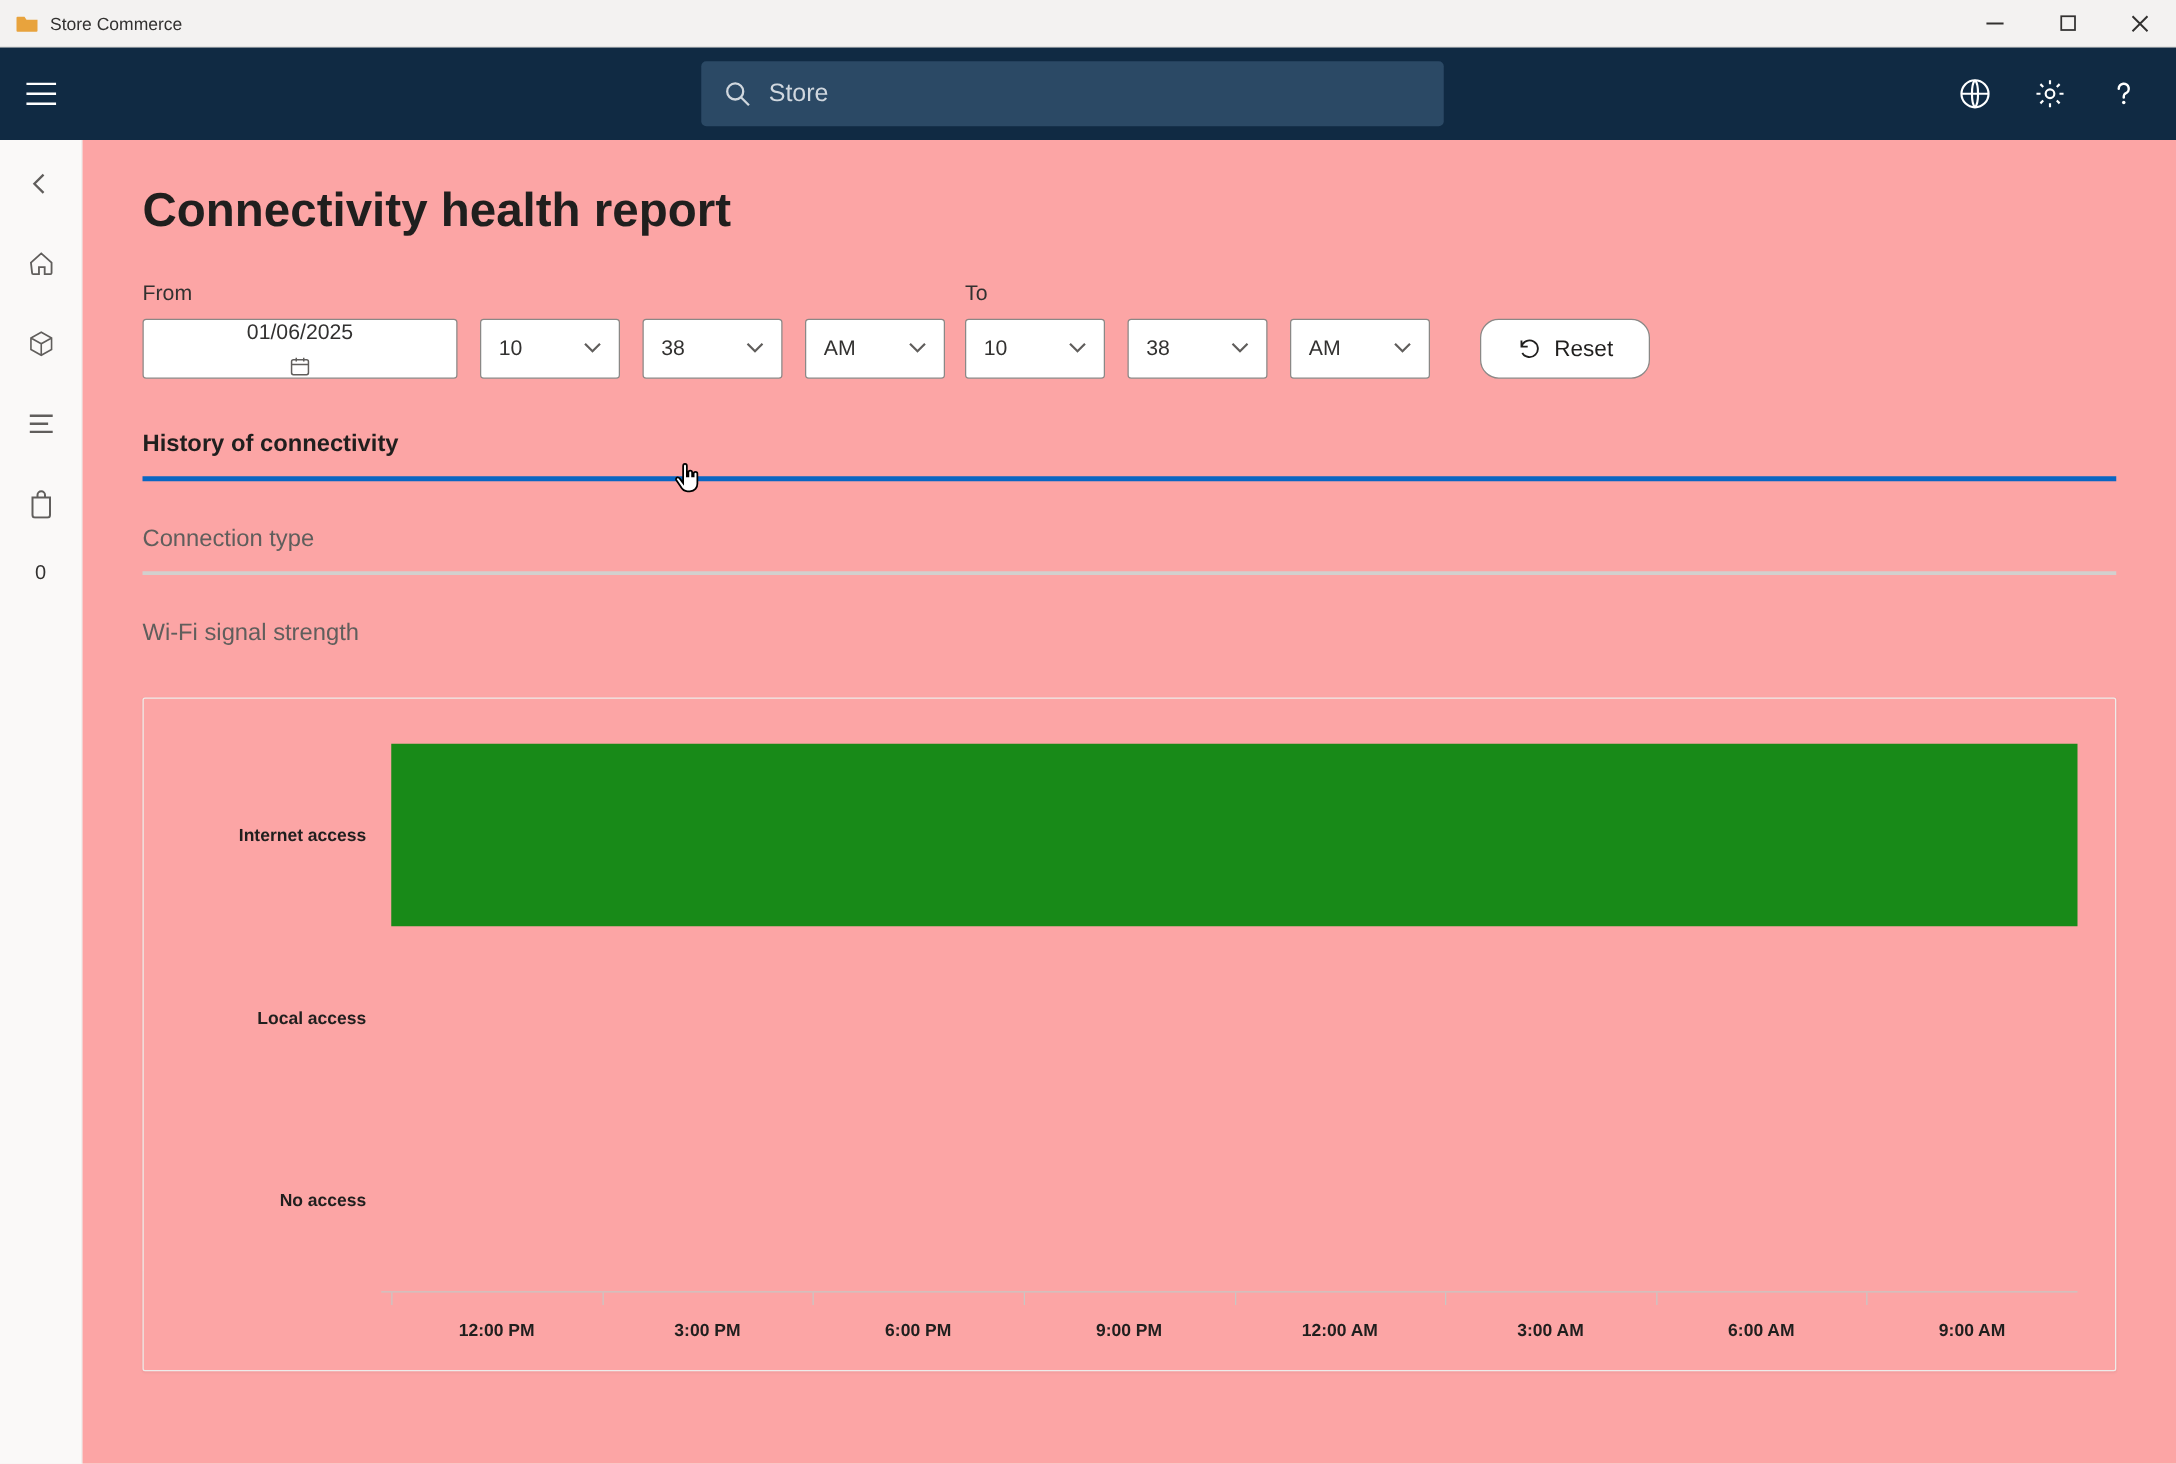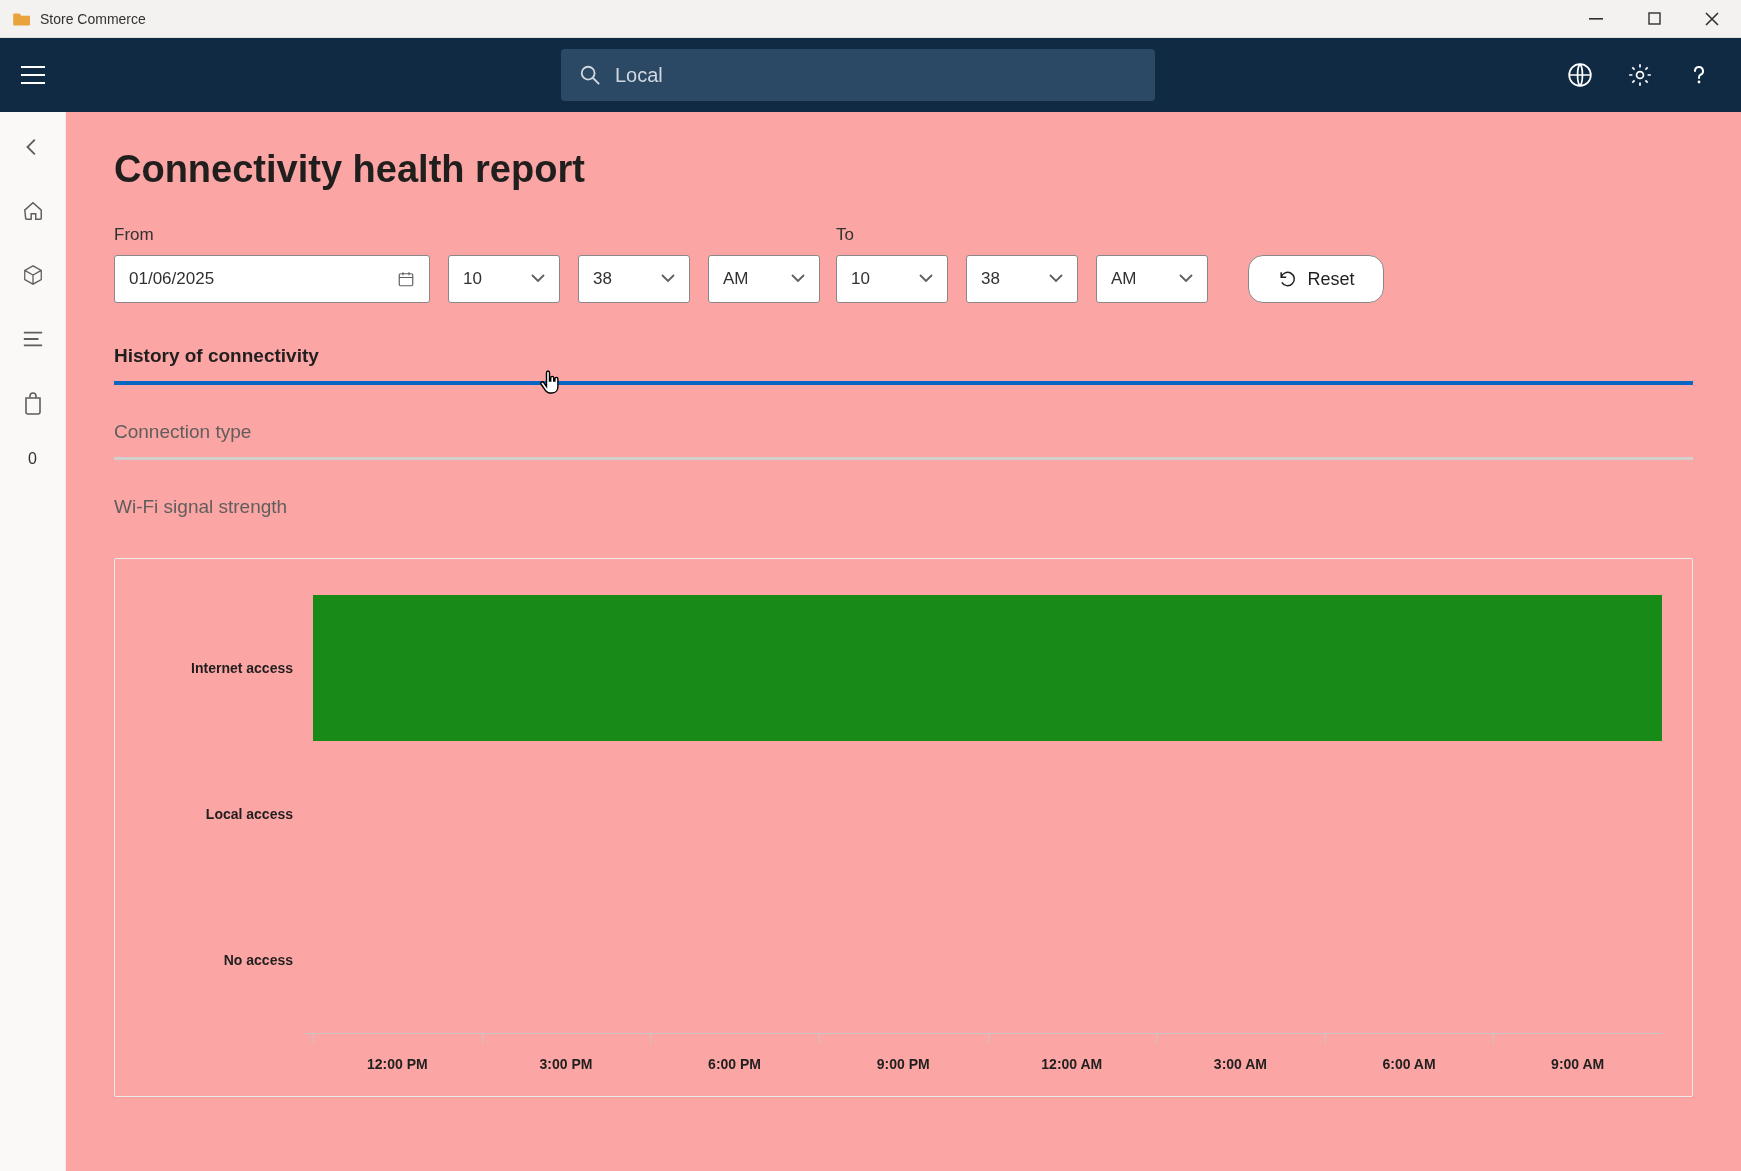--- a/index.html
+++ b/index.html
@@ -36,21 +36,21 @@
 
   .content { flex: 1; padding: 36px 48px; background: #fca5a5; }
   .page-title { font-size: 38px; font-weight: 600; color: #201f1e; margin-bottom: 34px; }
 
   
   .filters { display: flex; gap: 16px; align-items: flex-end; }
   .filter-group { display: flex; flex-direction: column; }
   .filter-label { font-size: 17px; color: #323130; margin-bottom: 10px; }
   .filter-row { display: flex; gap: 18px; }
   .field { height: 48px; border: 1px solid #8a8886; border-radius: 3px; background: #fff; display: flex; align-items: center; justify-content: space-between; padding: 0 14px; font-size: 17px; color: #323130; }
-  .date-field { width: 316px; }
+  .date-field { width: 252px; flex-direction: column; }
   .sel-field { width: 112px; }
   .sel-field .chev { margin-left: auto; }
   .reset-btn { width: 136px; height: 48px; border: 1px solid #8a8886; border-radius: 15px; background: #fff; display: flex; align-items: center; justify-content: center; gap: 10px; font-size: 18px; color: #201f1e; margin-left: 22px; }
 
   
   .tabs { display: flex; gap: 36px; margin-top: 42px; position: relative; }
   .tab { font-size: 19px; color: #605e5c; padding-bottom: 14px; cursor: pointer; }
   .tab.active { color: #201f1e; font-weight: 600; border-bottom: 4px solid #0a66c2; }
   .tab.hover-underline { border-bottom: 3px solid #d2d0ce; }
 
@@ -108,21 +108,21 @@
     <svg width="24" height="18" viewBox="0 0 24 18">
         <path d="M0 1h24M0 9h24M0 17h24" stroke="#fff" stroke-width="2"></path>
       </svg>
   </div>
   <div class="search-wrap">
     <div class="search">
       <svg width="22" height="22" viewBox="0 0 24 24">
           <circle cx="10" cy="10" r="7" fill="none" stroke="#d0d7de" stroke-width="2"></circle>
           <line x1="15" y1="15" x2="22" y2="22" stroke="#d0d7de" stroke-width="2"></line>
         </svg>
-      <span>Local</span>
+      <span>Store</span>
     </div>
   </div>
   <div class="topnav-spacer"></div>
   <div class="topnav-icons">
     <span>
       <svg width="26" height="26" viewBox="0 0 24 24">
           <circle cx="12" cy="12" r="10" fill="none" stroke="#fff" stroke-width="1.6"></circle>
           <path d="M2 12h20M12 2c3 3 3 17 0 20M12 2c-3 3-3 17 0 20" fill="none" stroke="#fff" stroke-width="1.6"></path>
         </svg>
     </span>

